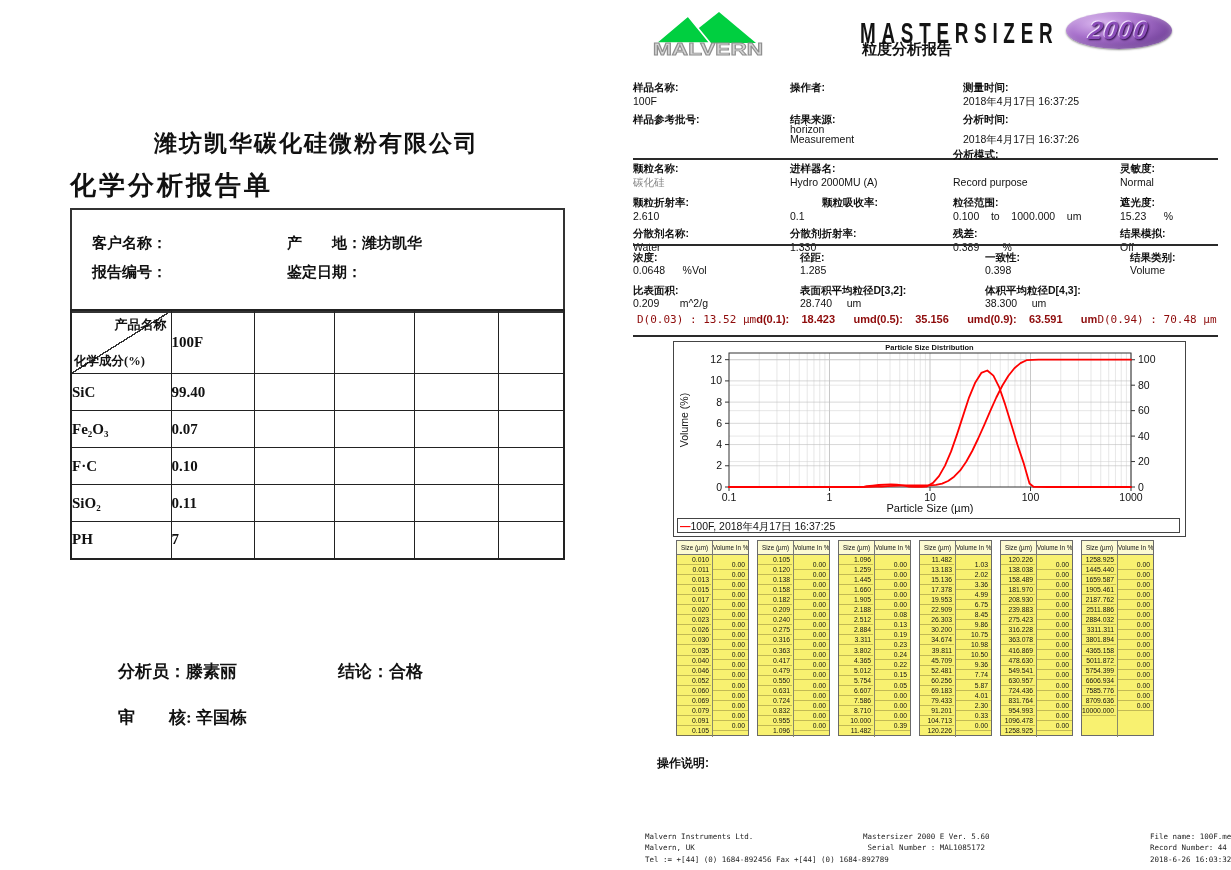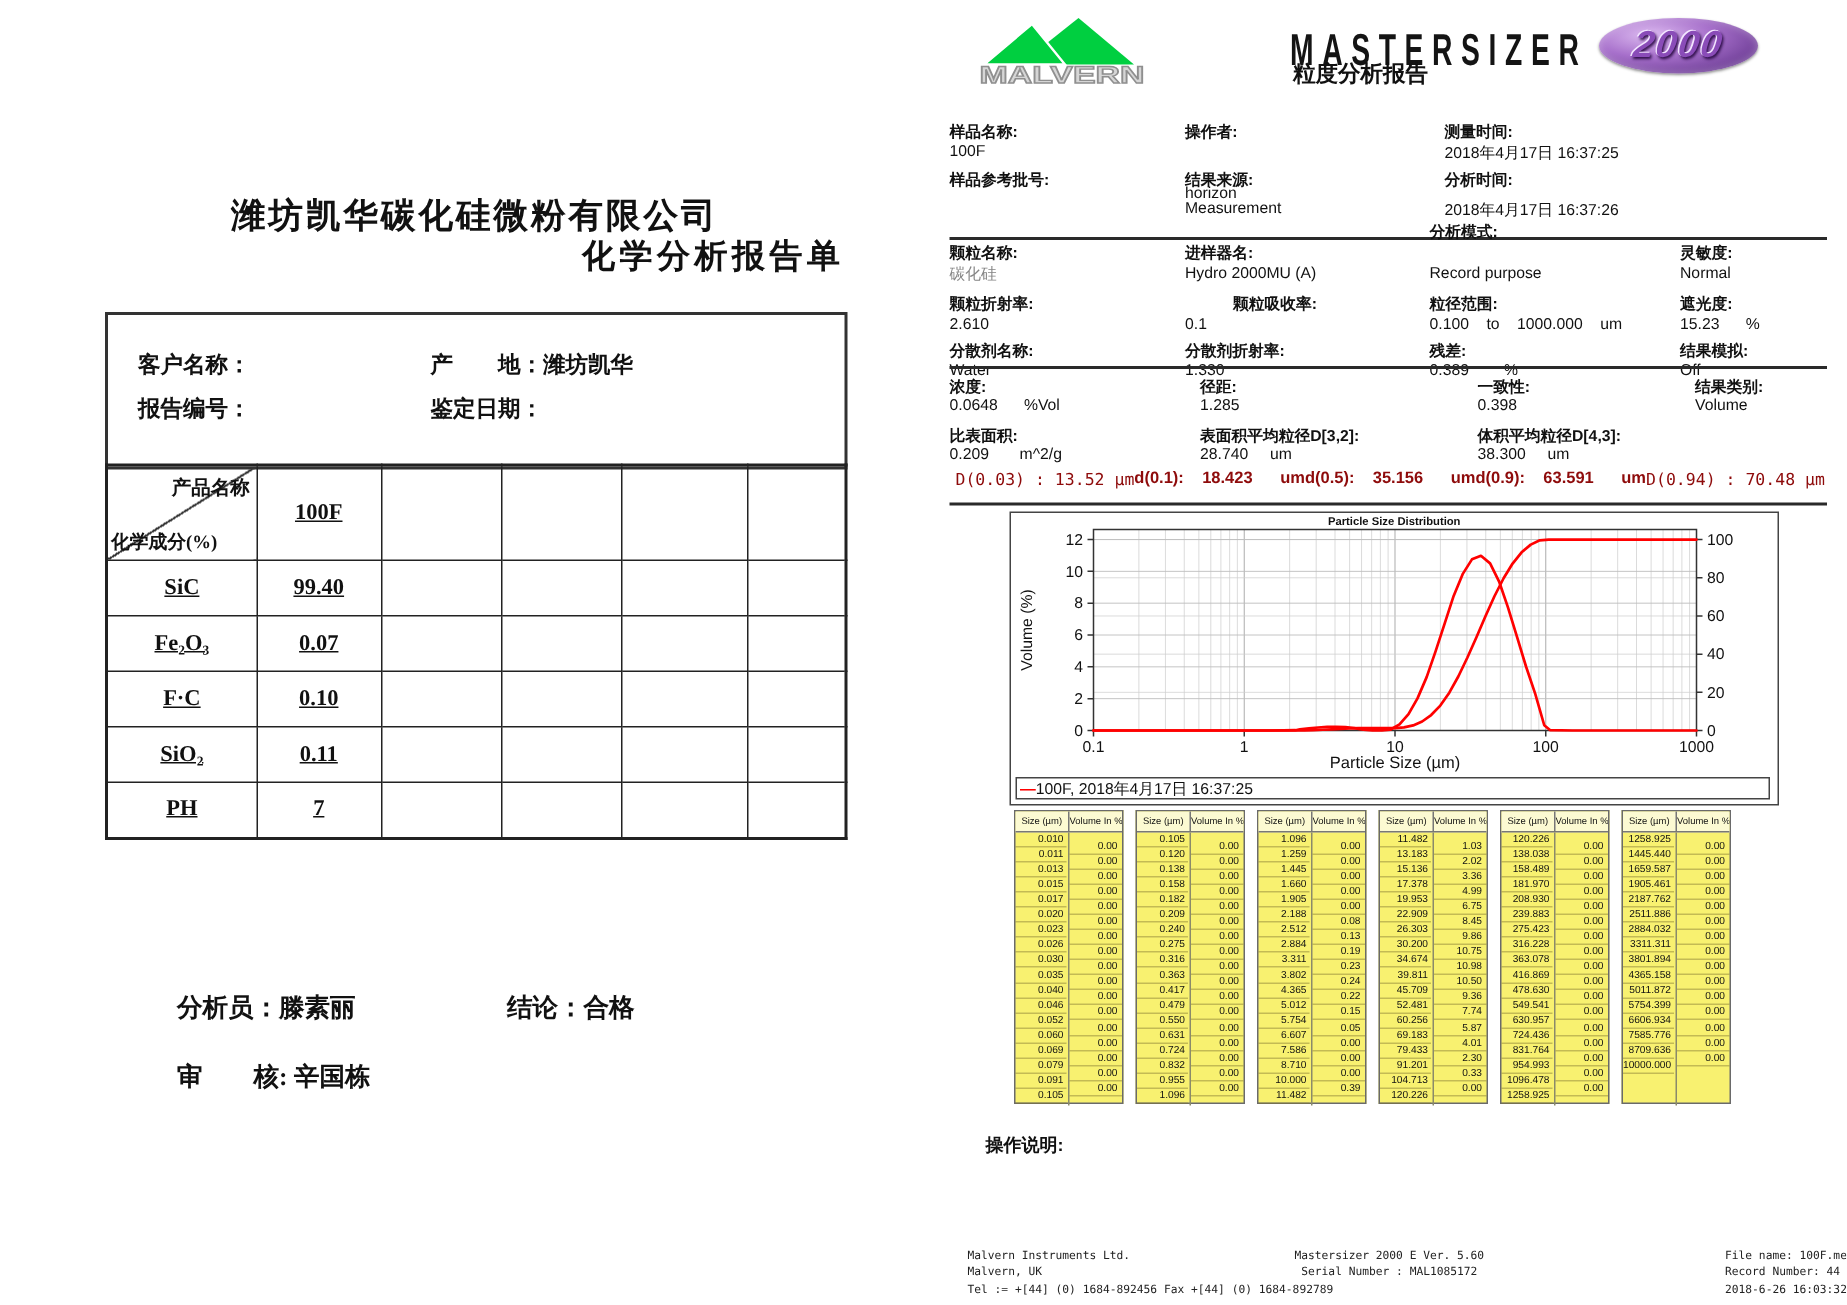--- a/index.html
+++ b/index.html
@@ -2,28 +2,28 @@
 <html><head>
 <meta charset="utf-8">
 <style>
   html,body{margin:0;padding:0;background:#fff;}
   #canvas{position:relative;width:1231px;height:870px;background:#fff;overflow:hidden;
           font-family:"Liberation Sans","DejaVu Sans",sans-serif;color:#111;}
   .abs{position:absolute;}
   
   .lp{font-family:"Liberation Serif","DejaVu Serif",serif;}
   .company-title{left:70px;top:128px;width:493px;text-align:center;font-size:23px;font-weight:bold;letter-spacing:2px;}
-  .report-title{left:70px;top:156px;width:493px;text-align:right;font-size:22px;font-weight:bold;letter-spacing:3px;}
+  .report-title{left:70px;top:168px;width:493px;text-align:left;font-size:26px;font-weight:bold;letter-spacing:3px;}
   .info-box{left:70px;top:208px;width:491px;height:101px;border:2px solid #333;}
   .info-box .fld{position:absolute;font-size:15px;font-weight:bold;white-space:pre;}
   .ib-customer{left:20px;top:24px;} .ib-origin{left:215px;top:24px;}
   .ib-reportno{left:20px;top:53px;} .ib-date{left:215px;top:53px;}
   table.chem{left:70px;top:309px;border-collapse:collapse;table-layout:fixed;width:495px;
              font-family:"Liberation Serif","DejaVu Serif",serif;}
-  table.chem td{border:1px solid #222;text-align:center;font-weight:bold;font-size:15px;padding:0;text-decoration:underline;}
+  table.chem td{border:1px solid #222;font-weight:bold;font-size:15px;padding:0;}
   table.chem{border:2px solid #222;}
   td.diag{position:relative;height:62px;
     background:linear-gradient(to bottom right,transparent calc(50% - 0.7px),#333 calc(50% - 0.7px),#333 calc(50% + 0.7px),transparent calc(50% + 0.7px));}
   td.diag .dtr{position:absolute;top:5px;right:4px;font-size:13px;}
   td.diag .dbl{position:absolute;bottom:3px;left:2px;font-size:12.5px;}
   tr.datarow{height:37px;}
   .sig{font-size:17px;font-weight:bold;white-space:pre;}
   .sig1{left:118px;top:660px;} .sigc{left:338px;top:660px;} .sig2{left:118px;top:706px;}
   
   .rp-label{position:absolute;font-size:10.5px;font-weight:bold;white-space:pre;}

